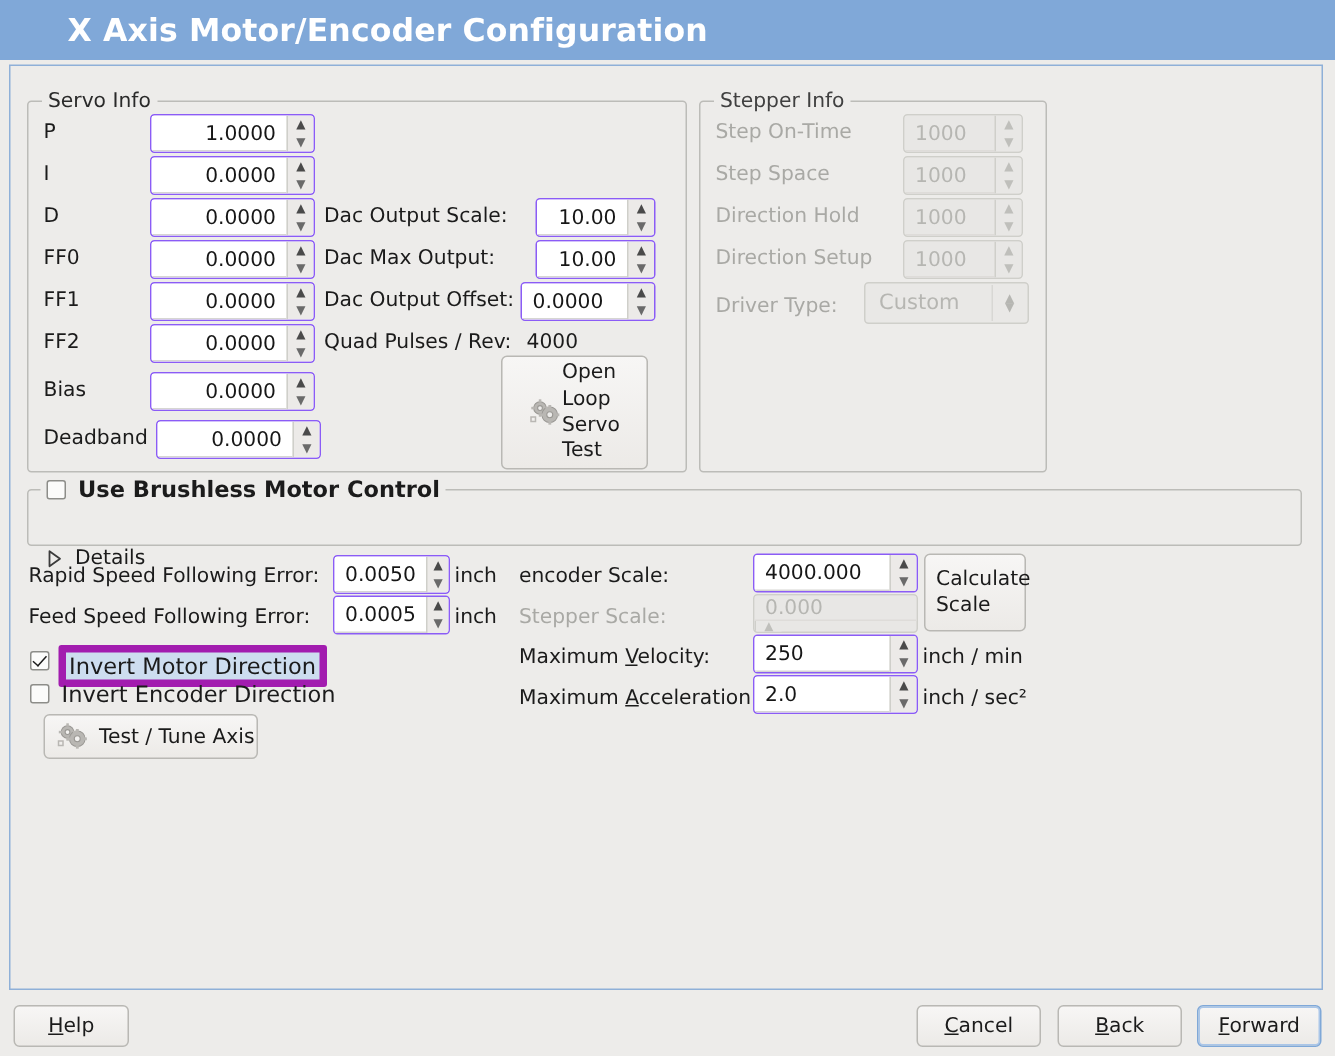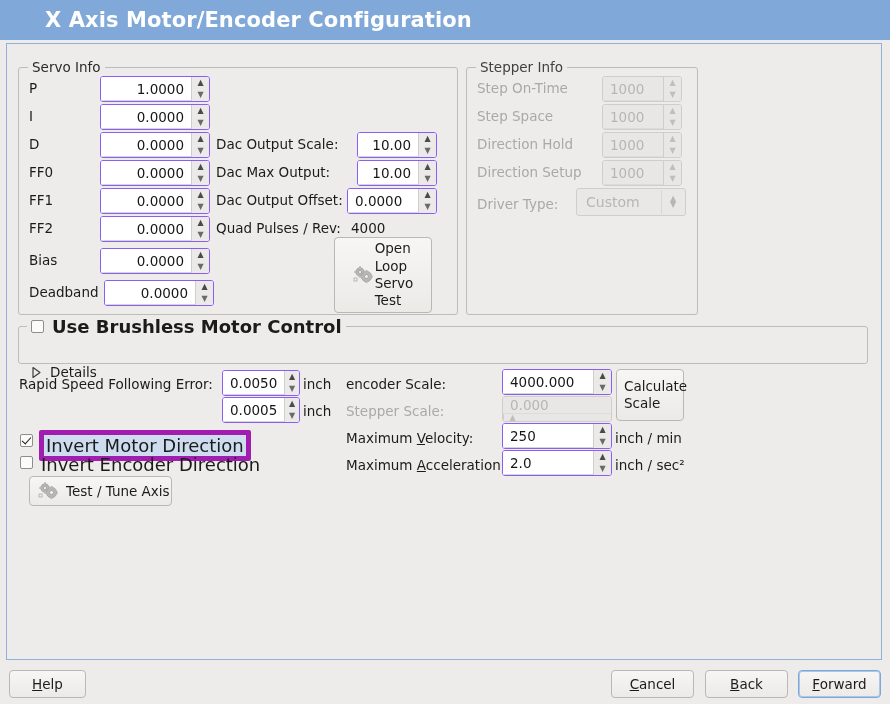--- a/index.html
+++ b/index.html
@@ -99,21 +99,21 @@
 
   
   .cb{
     position:absolute;width:13px;height:13px;box-sizing:border-box;
     border:1px solid #8d8d89;border-radius:2px;background:#fbfbfa;
   }
   .cb.checked::after{
     content:"";position:absolute;left:3px;top:0px;width:4px;height:8px;
     border:solid #1b1b1b;border-width:0 1.6px 1.6px 0;transform:rotate(42deg);
   }
-  .cb-label{position:absolute;font-size:18px;color:#1b1b1b;white-space:nowrap;}
+  .cb-label{position:absolute;font-size:15px;color:#1b1b1b;white-space:nowrap;}
   .cb-label.bold{font-weight:bold;}
   .cb-label.focus{
     background:#cdddef;border:5px solid #a21caf;border-radius:2px;padding:0 2px;
   }
 
   
   #brushless-frame{left:18px;top:325px;width:850px;height:38px;}
   .expander{position:absolute;display:flex;align-items:center;gap:8px;margin-top:25px;}
   .expander .triwrap{width:11px;height:13px;position:relative;}
   .expander .triwrap svg{position:absolute;left:0;top:0;}
@@ -322,20 +322,21 @@
   <span class="lbl" style="left:12px;top:332px;">Rapid Speed Following Error:</span>
   <div class="spin leftnum" style="left:215px;top:326px;width:78px;">
     <div class="val">0.0050</div>
     <div class="btns">
         <span class="up">▲</span>
         <span class="dn">▼</span>
       </div>
   </div>
   <span class="lbl" style="left:296px;top:332px;">inch</span>
 
+  <span class="lbl" style="left:12px;top:359px;">Feed Speed Following Error:</span>
   <div class="spin leftnum" style="left:215px;top:353px;width:78px;">
     <div class="val">0.0005</div>
     <div class="btns">
         <span class="up">▲</span>
         <span class="dn">▼</span>
       </div>
   </div>
   <span class="lbl" style="left:296px;top:359px;">inch</span>
 
   <span class="cb checked" style="left:13px;top:390px;"></span>

